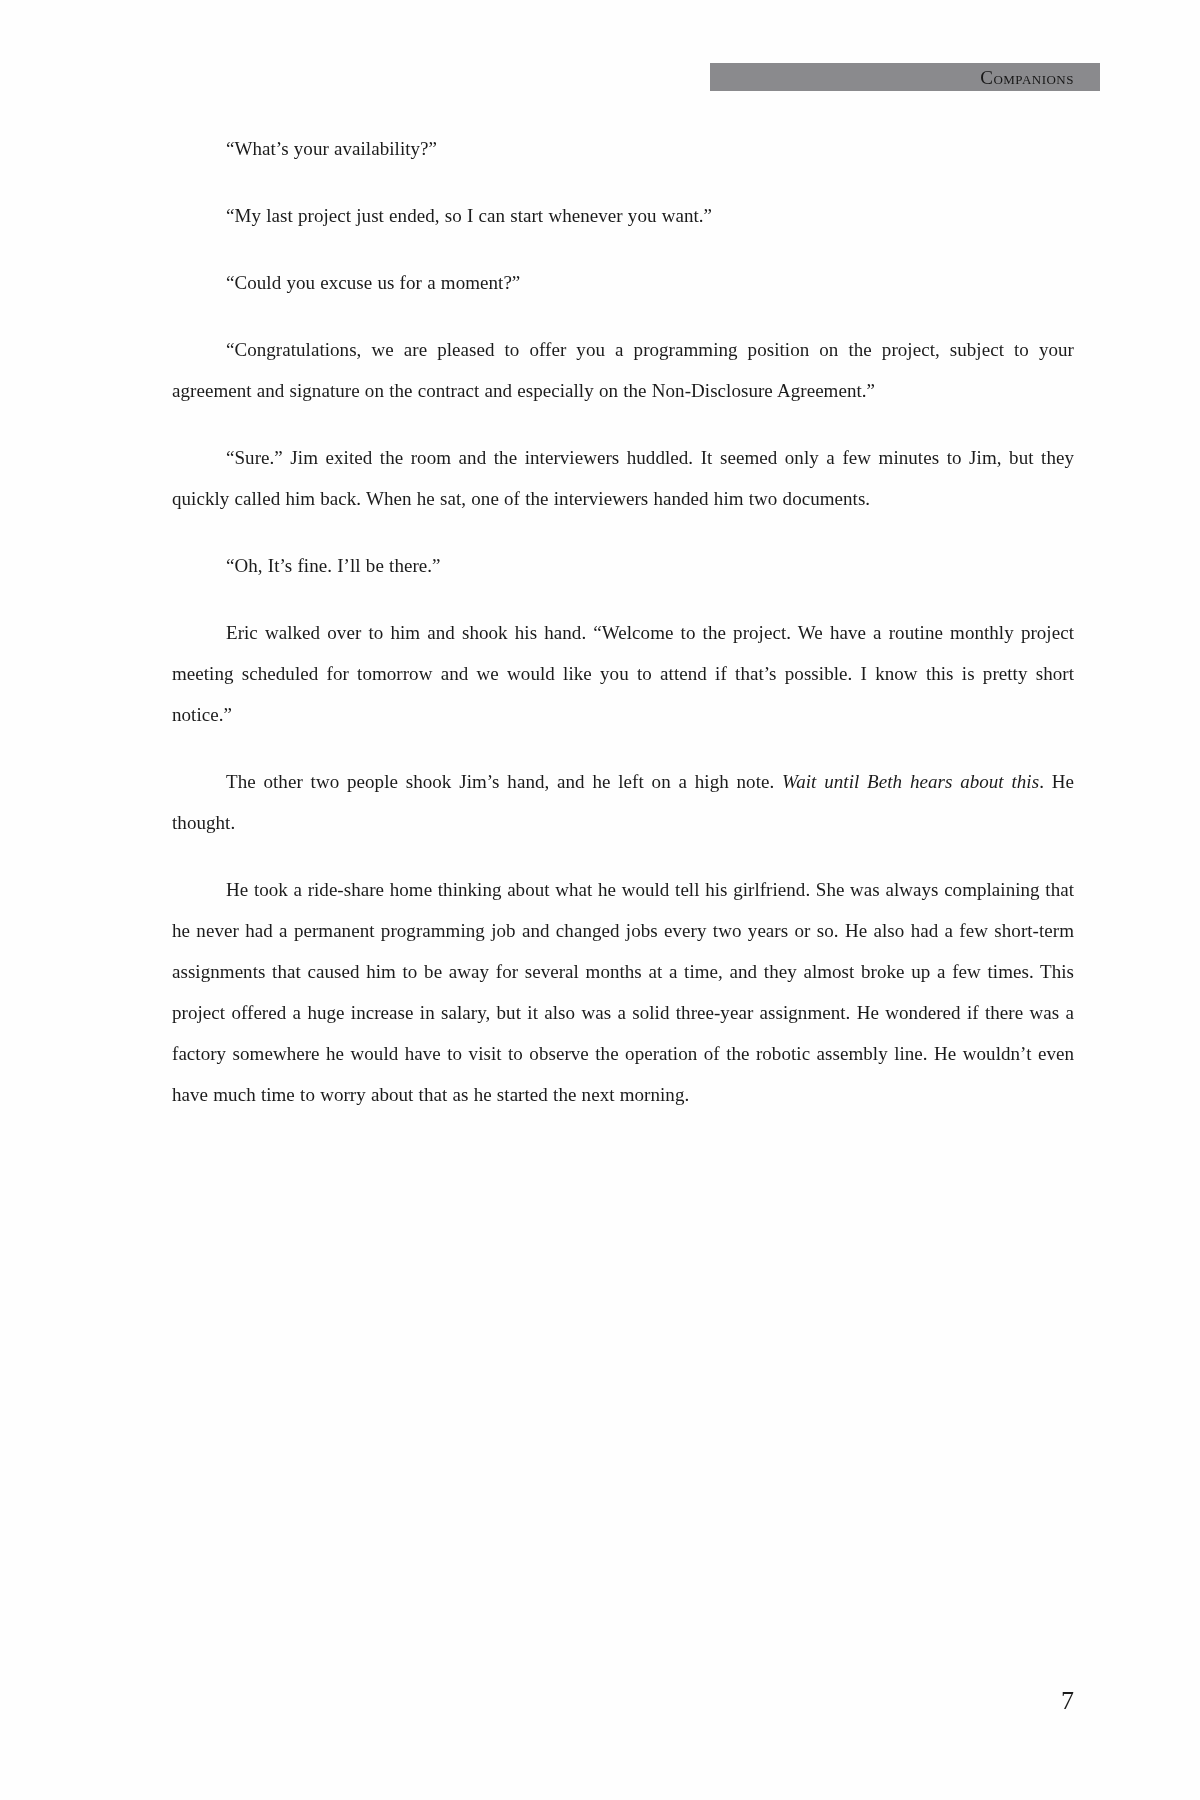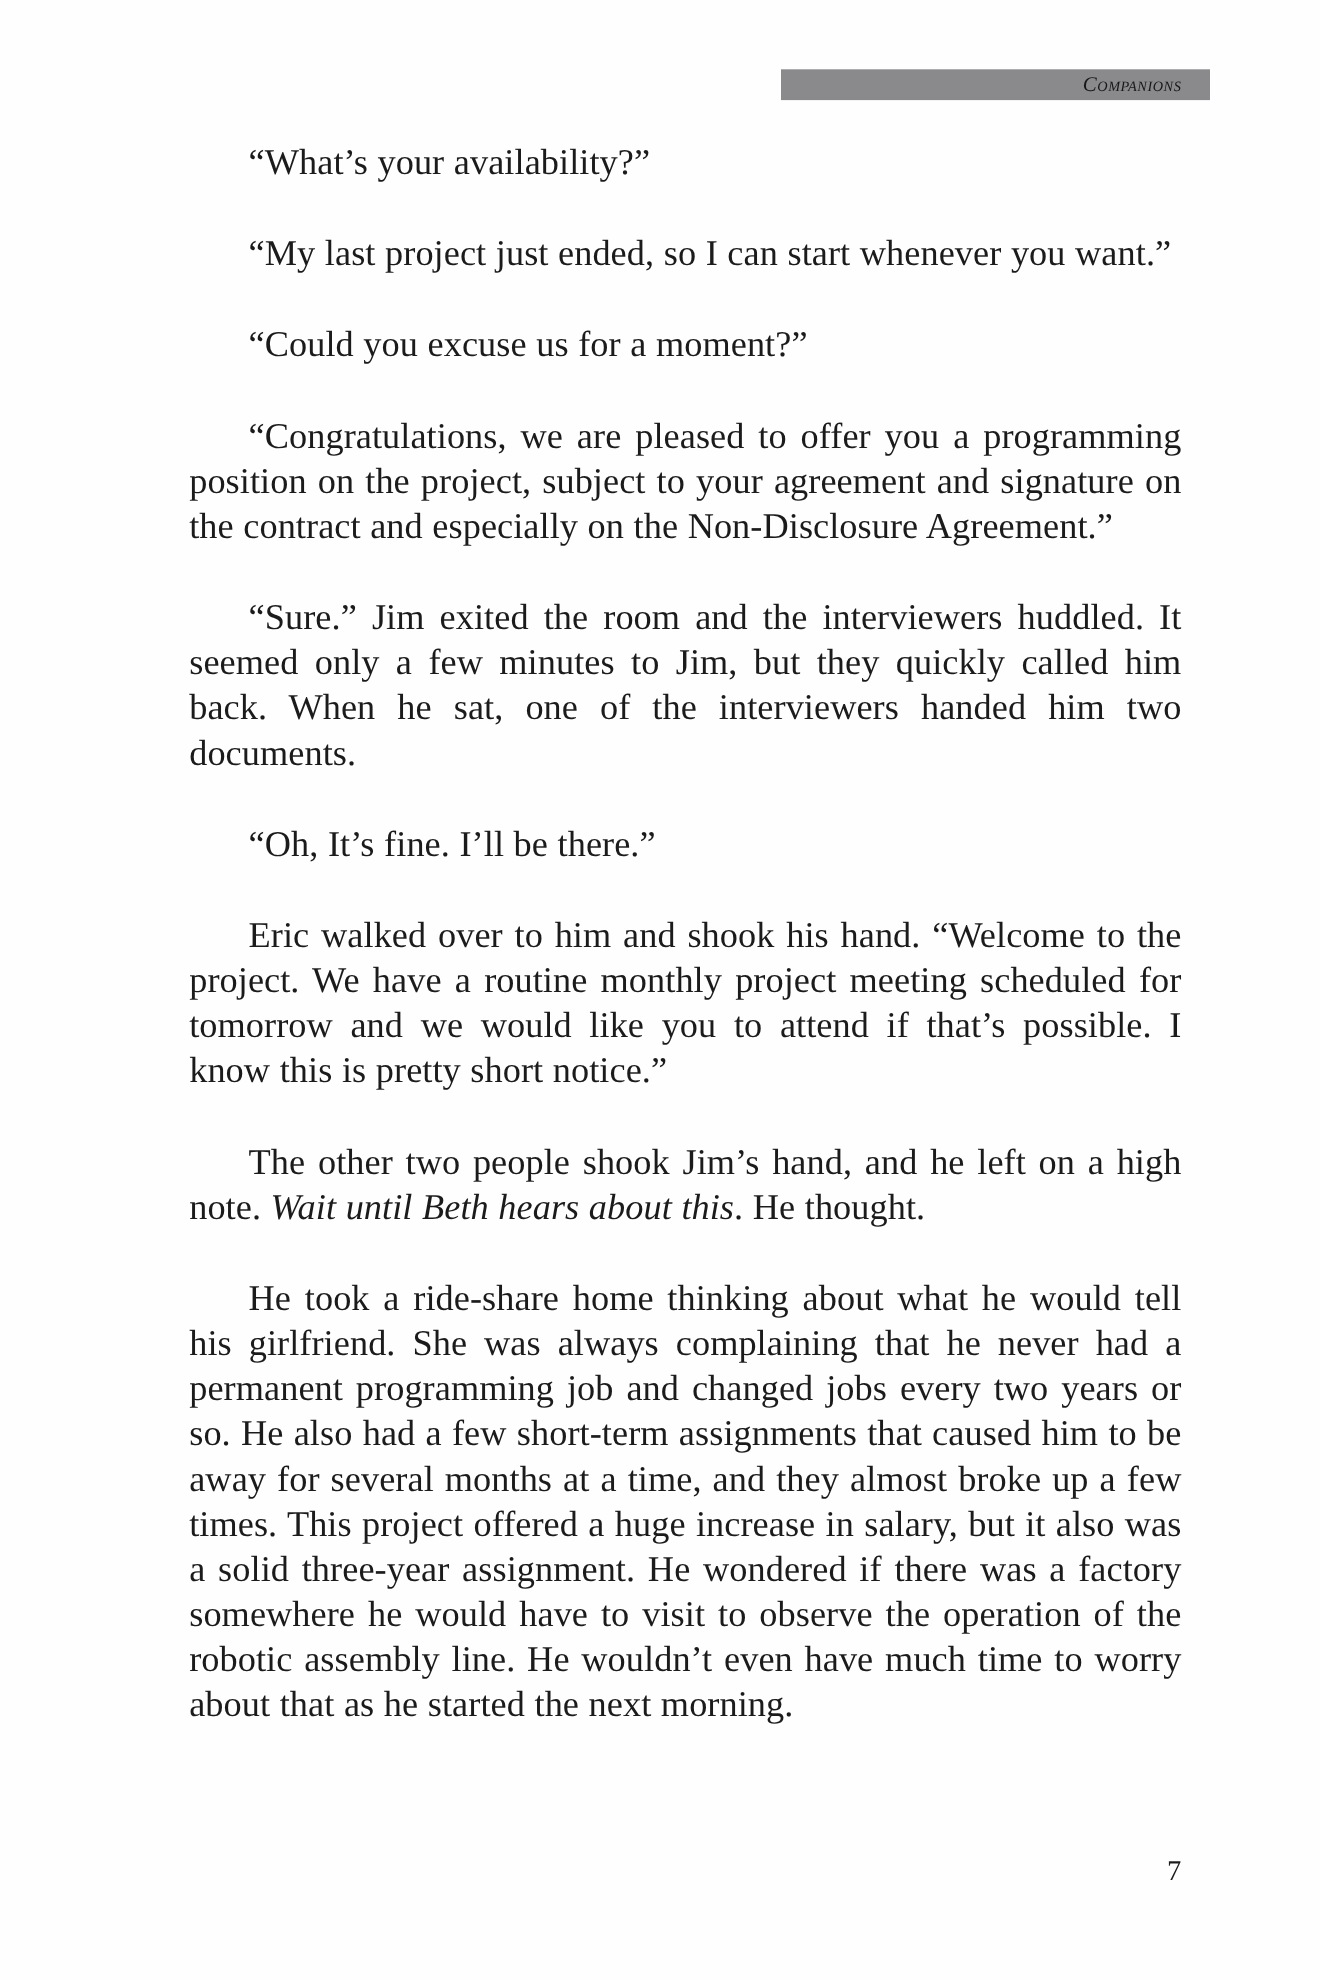--- a/index.html
+++ b/index.html
@@ -29,21 +29,20 @@
     left: 710px;
     width: 390px;
     height: 28px;
     background: #8a8a8d;
     display: flex;
     align-items: center;
     justify-content: flex-end;
   }
   .header-title {
     font-family: "Liberation Serif", "DejaVu Serif", serif;
-    font-style: italic;
     font-variant: small-caps;
     font-size: 19px;
     letter-spacing: 0.5px;
     color: #171717;
     padding-right: 26px;
     white-space: nowrap;
     line-height: 1;
   }
 
   
@@ -52,29 +51,29 @@
     top: 128px;
     left: 172px;
     width: 902px;
   }
 
   p.para {
     margin: 0 0 0 0;
     text-align: justify;
     text-justify: inter-word;
     text-indent: 54px;
-    font-size: 33px;
+    font-size: 19px;
     line-height: 41px;
     letter-spacing: 0.05px;
     word-spacing: 0.4px;
     color: #1b1b1b;
     hyphens: none;
   }
   p.para + p.para {
-    margin-top: 42px;
+    margin-top: 26px;
   }
   p.para.last-line-left {
     text-align-last: left;
   }
   .ital {
     font-style: italic;
   }
 
   
   .folio {

